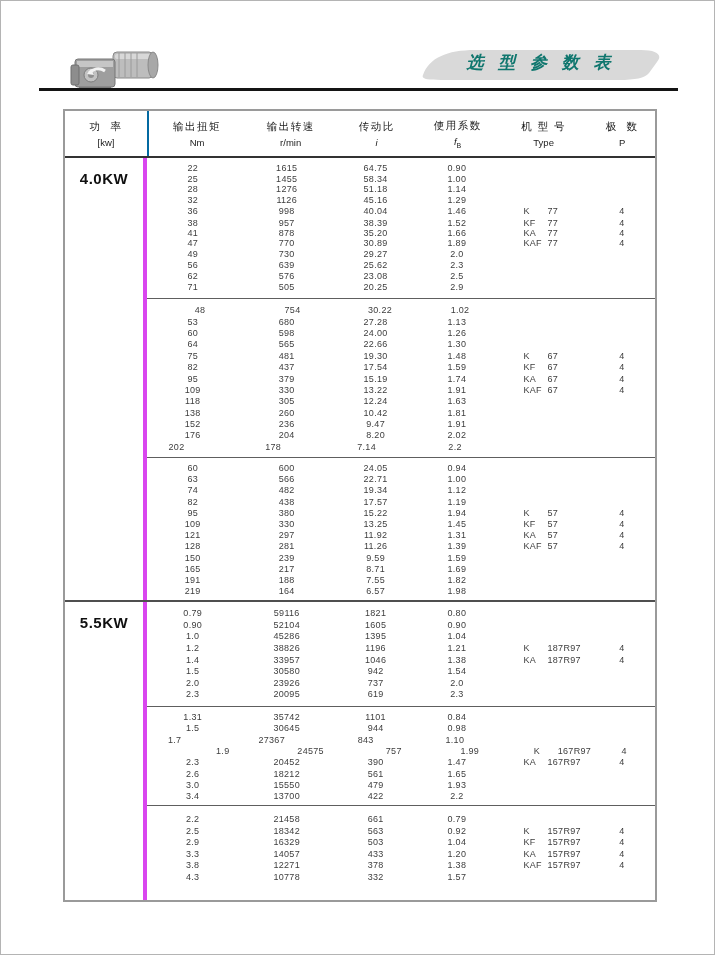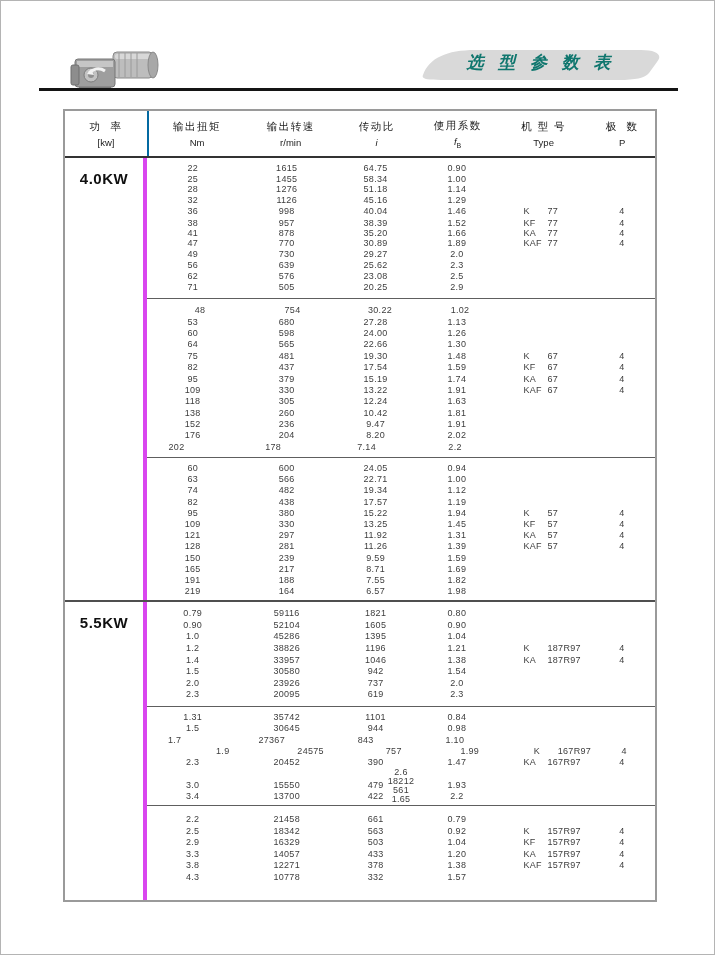--- a/index.html
+++ b/index.html
@@ -599,21 +599,21 @@
                 <div class="cell w-speed">2.3</div>
                 <div class="cell w-torque">20452</div>
                 <div class="cell w-ratio">390</div>
                 <div class="cell w-fb">1.47</div>
                 <div class="cell w-type type-cell"><span class="type-inner">
                     <div class="type-prefix">KA</div>
                     <div class="type-model">167R97</div>
                   </span></div>
                 <div class="cell w-poles">4</div>
               </div>
-              <div class="row" style="height: 11.3px; flex-direction: column;">
+              <div class="row" style="height: 11.3px;">
                 <div class="cell w-speed">2.6</div>
                 <div class="cell w-torque">18212</div>
                 <div class="cell w-ratio">561</div>
                 <div class="cell w-fb">1.65</div>
                 <div class="cell w-type type-cell"></div>
                 <div class="cell w-poles"></div>
               </div>
               <div class="row" style="height: 11.3px;">
                 <div class="cell w-speed">3.0</div>
                 <div class="cell w-torque">15550</div>

